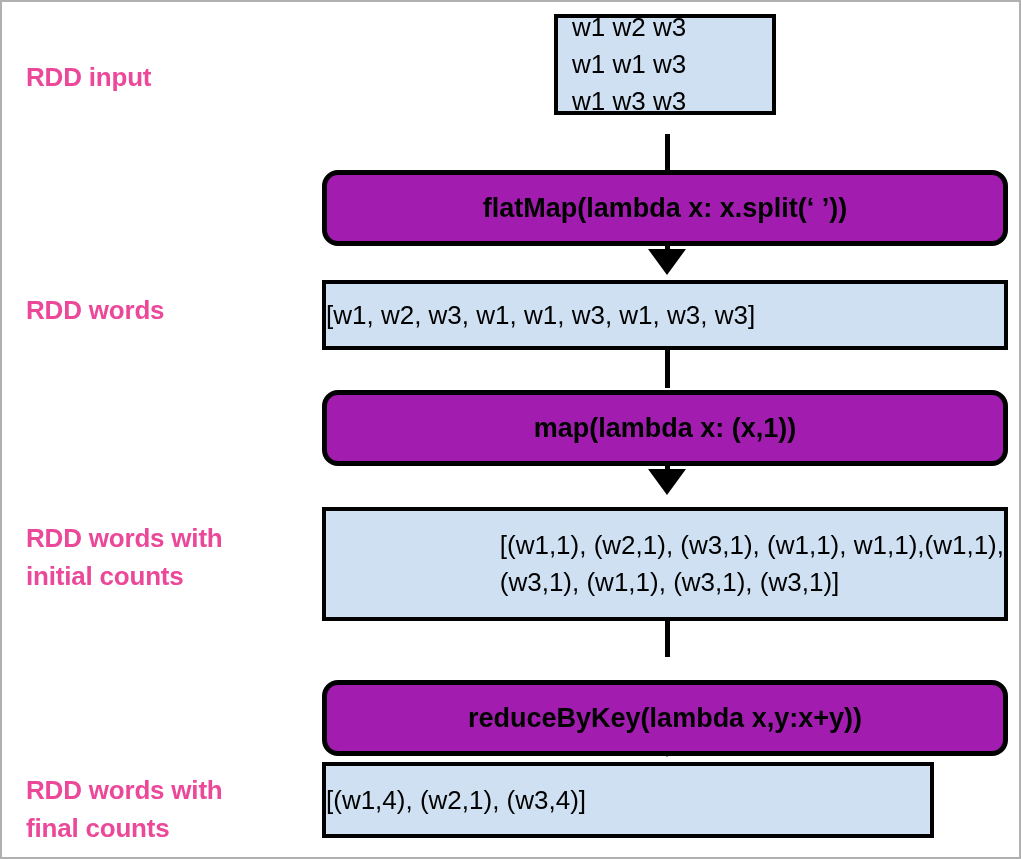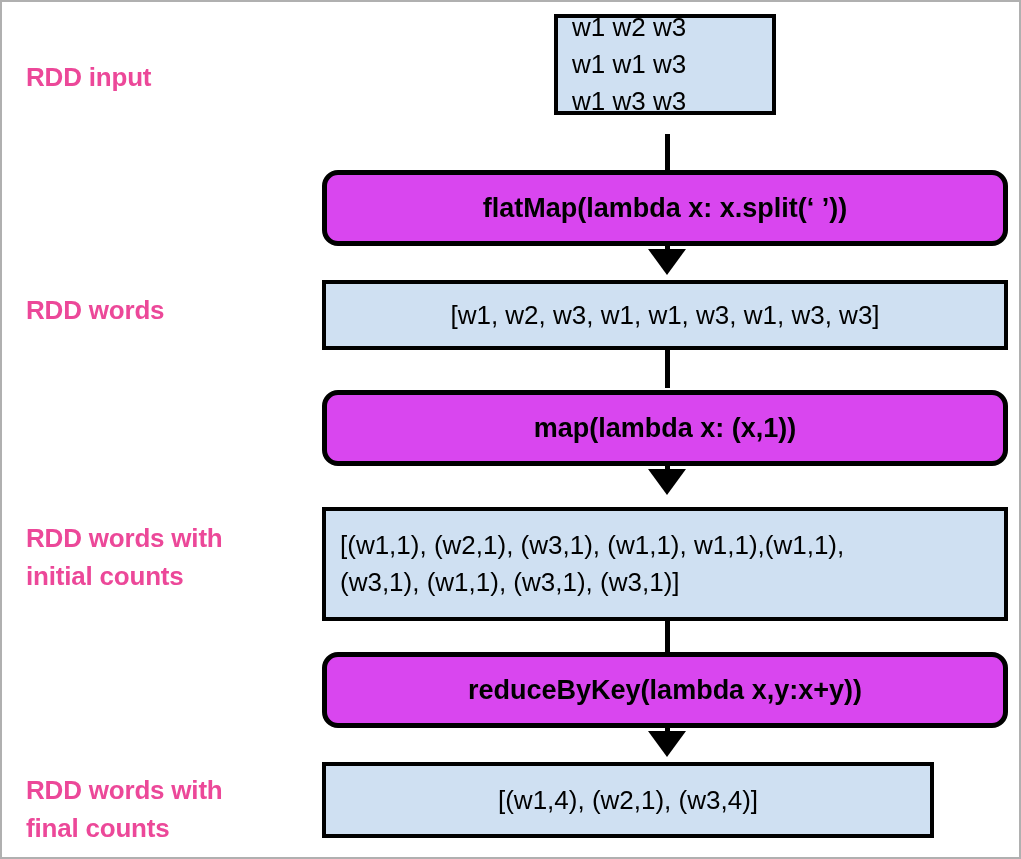--- a/index.html
+++ b/index.html
@@ -37,28 +37,28 @@
     position: absolute;
     background: #cfe0f2;
     border: 4px solid #000000;
     box-sizing: border-box;
     display: flex;
     align-items: center;
     color: #000000;
     font-size: 26px;
     line-height: 1.42;
   }
-  .rdd-box.center { justify-content: center; text-align: center; }
+  .rdd-box.center { text-align: center; }
   .rdd-box.left   { justify-content: flex-start; text-align: left; padding-left: 14px; }
   .rdd-box .multi { white-space: pre-line; }
 
   
   .op-box {
     position: absolute;
-    background: #d946ef;
+    background: #a21caf;
     border: 5px solid #000000;
     border-radius: 16px;
     box-sizing: border-box;
     display: flex;
     align-items: center;
     justify-content: center;
     font-weight: bold;
     font-size: 27px;
     color: #000000;
     text-align: center;
@@ -132,28 +132,28 @@
   </div>
 
   <div class="rdd-box center" style="left:320px; top:278px; width:686px; height:70px;">
     <span>[w1, w2, w3, w1, w1, w3, w1, w3, w3]</span>
   </div>
 
   <div class="op-box" style="left:320px; top:388px; width:686px; height:76px;">
     <span>map(lambda x: (x,1))</span>
   </div>
 
-  <div class="rdd-box left" style="left:320px; top:505px; width:686px; height:114px;">
+  <div class="rdd-box left" style="left:320px; top:505px; width:686px; height:114px;justify-content:flex-end;">
     <div>
       <div>[(w1,1), (w2,1), (w3,1), (w1,1), w1,1),(w1,1),</div>
       <div>(w3,1), (w1,1), (w3,1), (w3,1)]</div>
     </div>
   </div>
 
-  <div class="op-box" style="left:320px; top:650px; width:686px; height:76px;">
+  <div class="op-box" style="left:320px; top:678px; width:686px; height:76px;">
     <span>reduceByKey(lambda x,y:x+y))</span>
   </div>
 
   <div class="rdd-box center" style="left:320px; top:760px; width:612px; height:76px;">
     <span>[(w1,4), (w2,1), (w3,4)]</span>
   </div>
 
 </div>
 
 </body></html>

